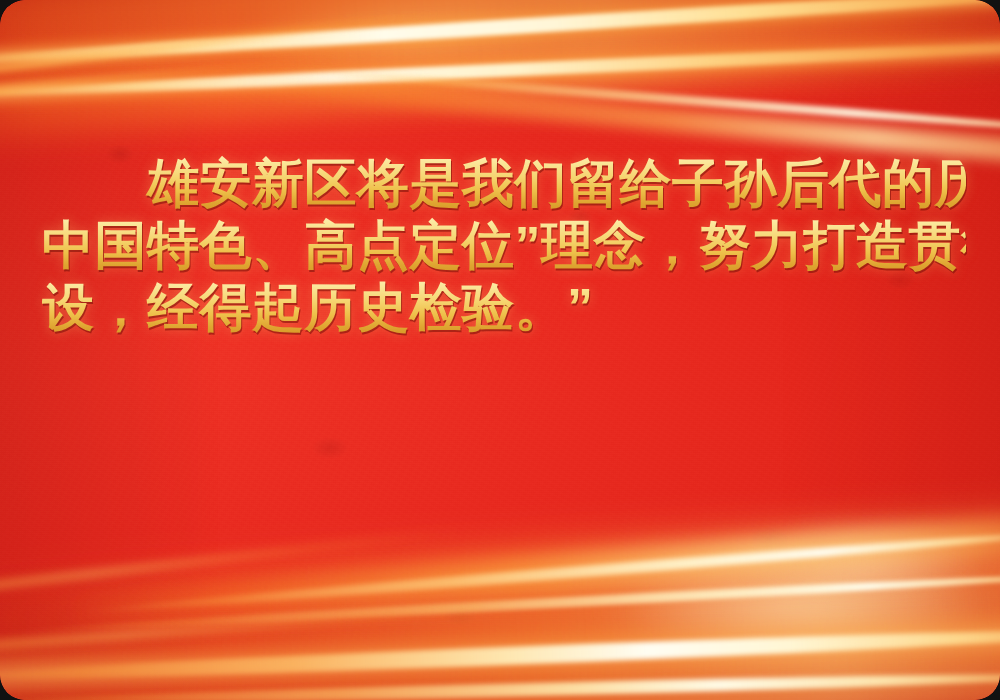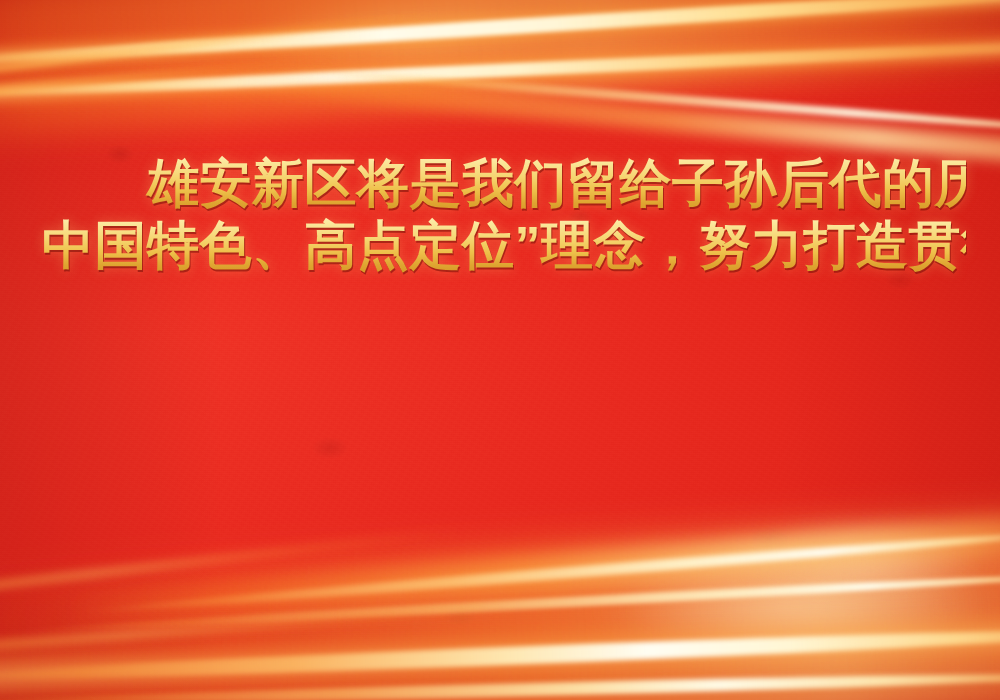--- a/index.html
+++ b/index.html
@@ -1,17 +1,17 @@
 <!DOCTYPE html>
 <html lang="zh"><head>
 <meta charset="utf-8">
 <title>Poster</title>
 <style>
   html,body{margin:0;padding:0;background:#111;}
-  *{box-sizing:border-box;}
+  *{box-sizing:border-box;border-radius:25px;}
 
   #poster{
     position:relative;
     width:1000px;height:700px;
     overflow:hidden;
     background:#e42b22;
     font-family:"Liberation Sans","DejaVu Sans",sans-serif;
   }
 
   
@@ -356,15 +356,16 @@
     <div class="ribbon r-b3b"></div>
     <div class="ribbon r-b3"></div>
     <div class="ribbon r-b4"></div>
     <div class="ribbon r-b5"></div>
     <div class="ribbon r-b6"></div>
   </div>
 
   <div class="quote">
     <div class="line">　　雄安新区将是我们留给子孙后代的历</div>
     <div class="line">中国特色、高点定位”理念，努力打造贯彻</div>
+    <div class="line">设，经得起历史检验。”</div>
   </div>
 
 </div>
 
 </body></html>

